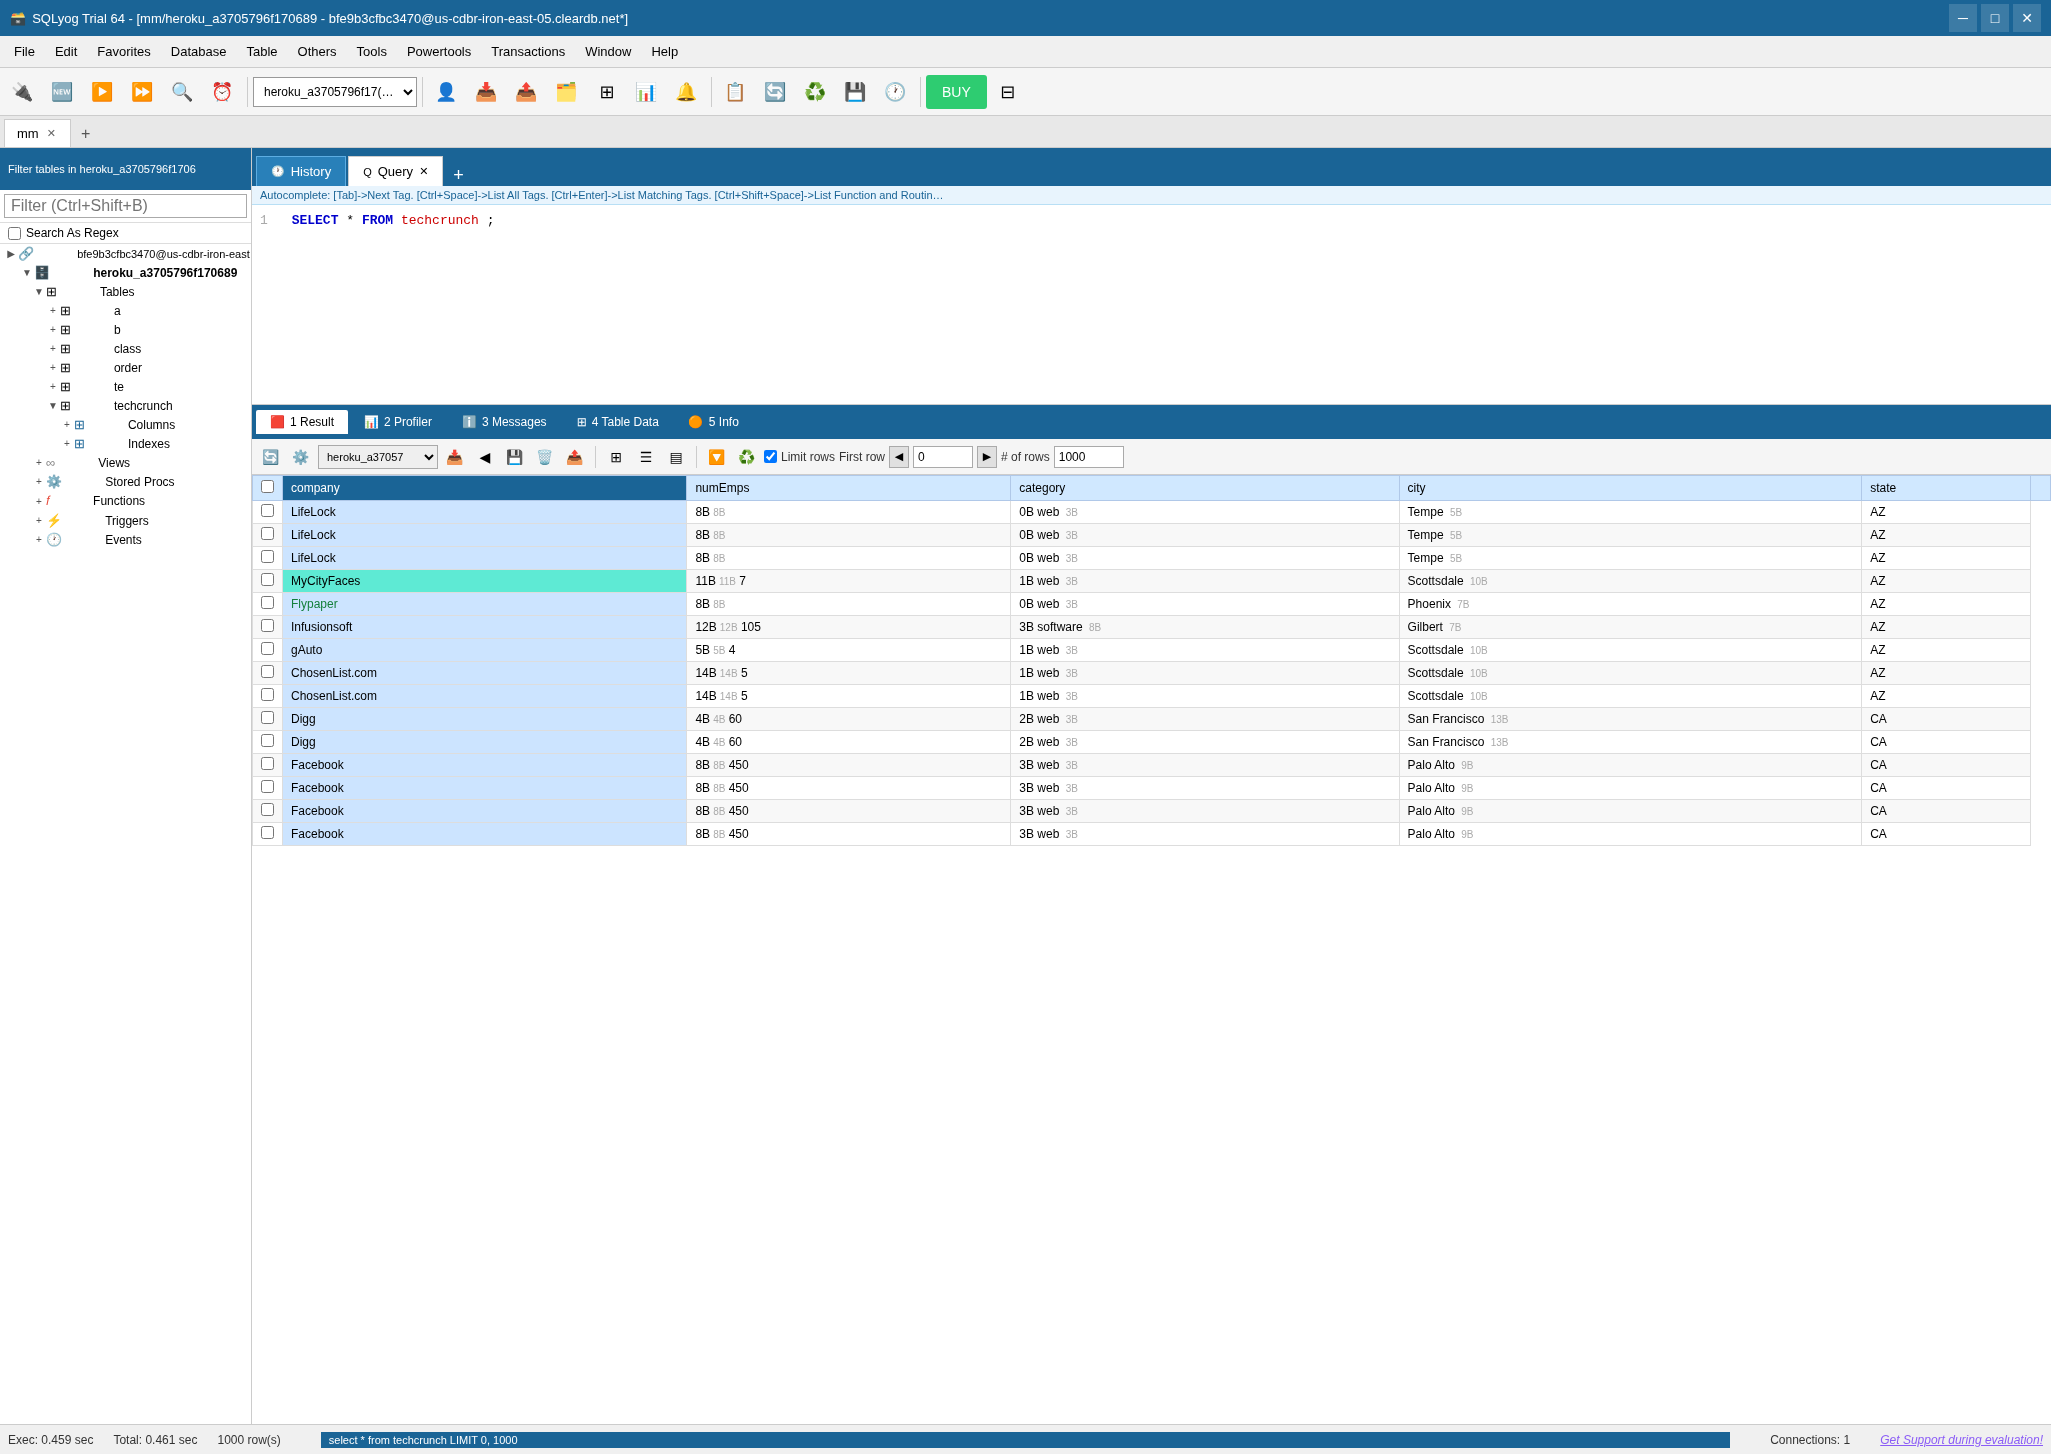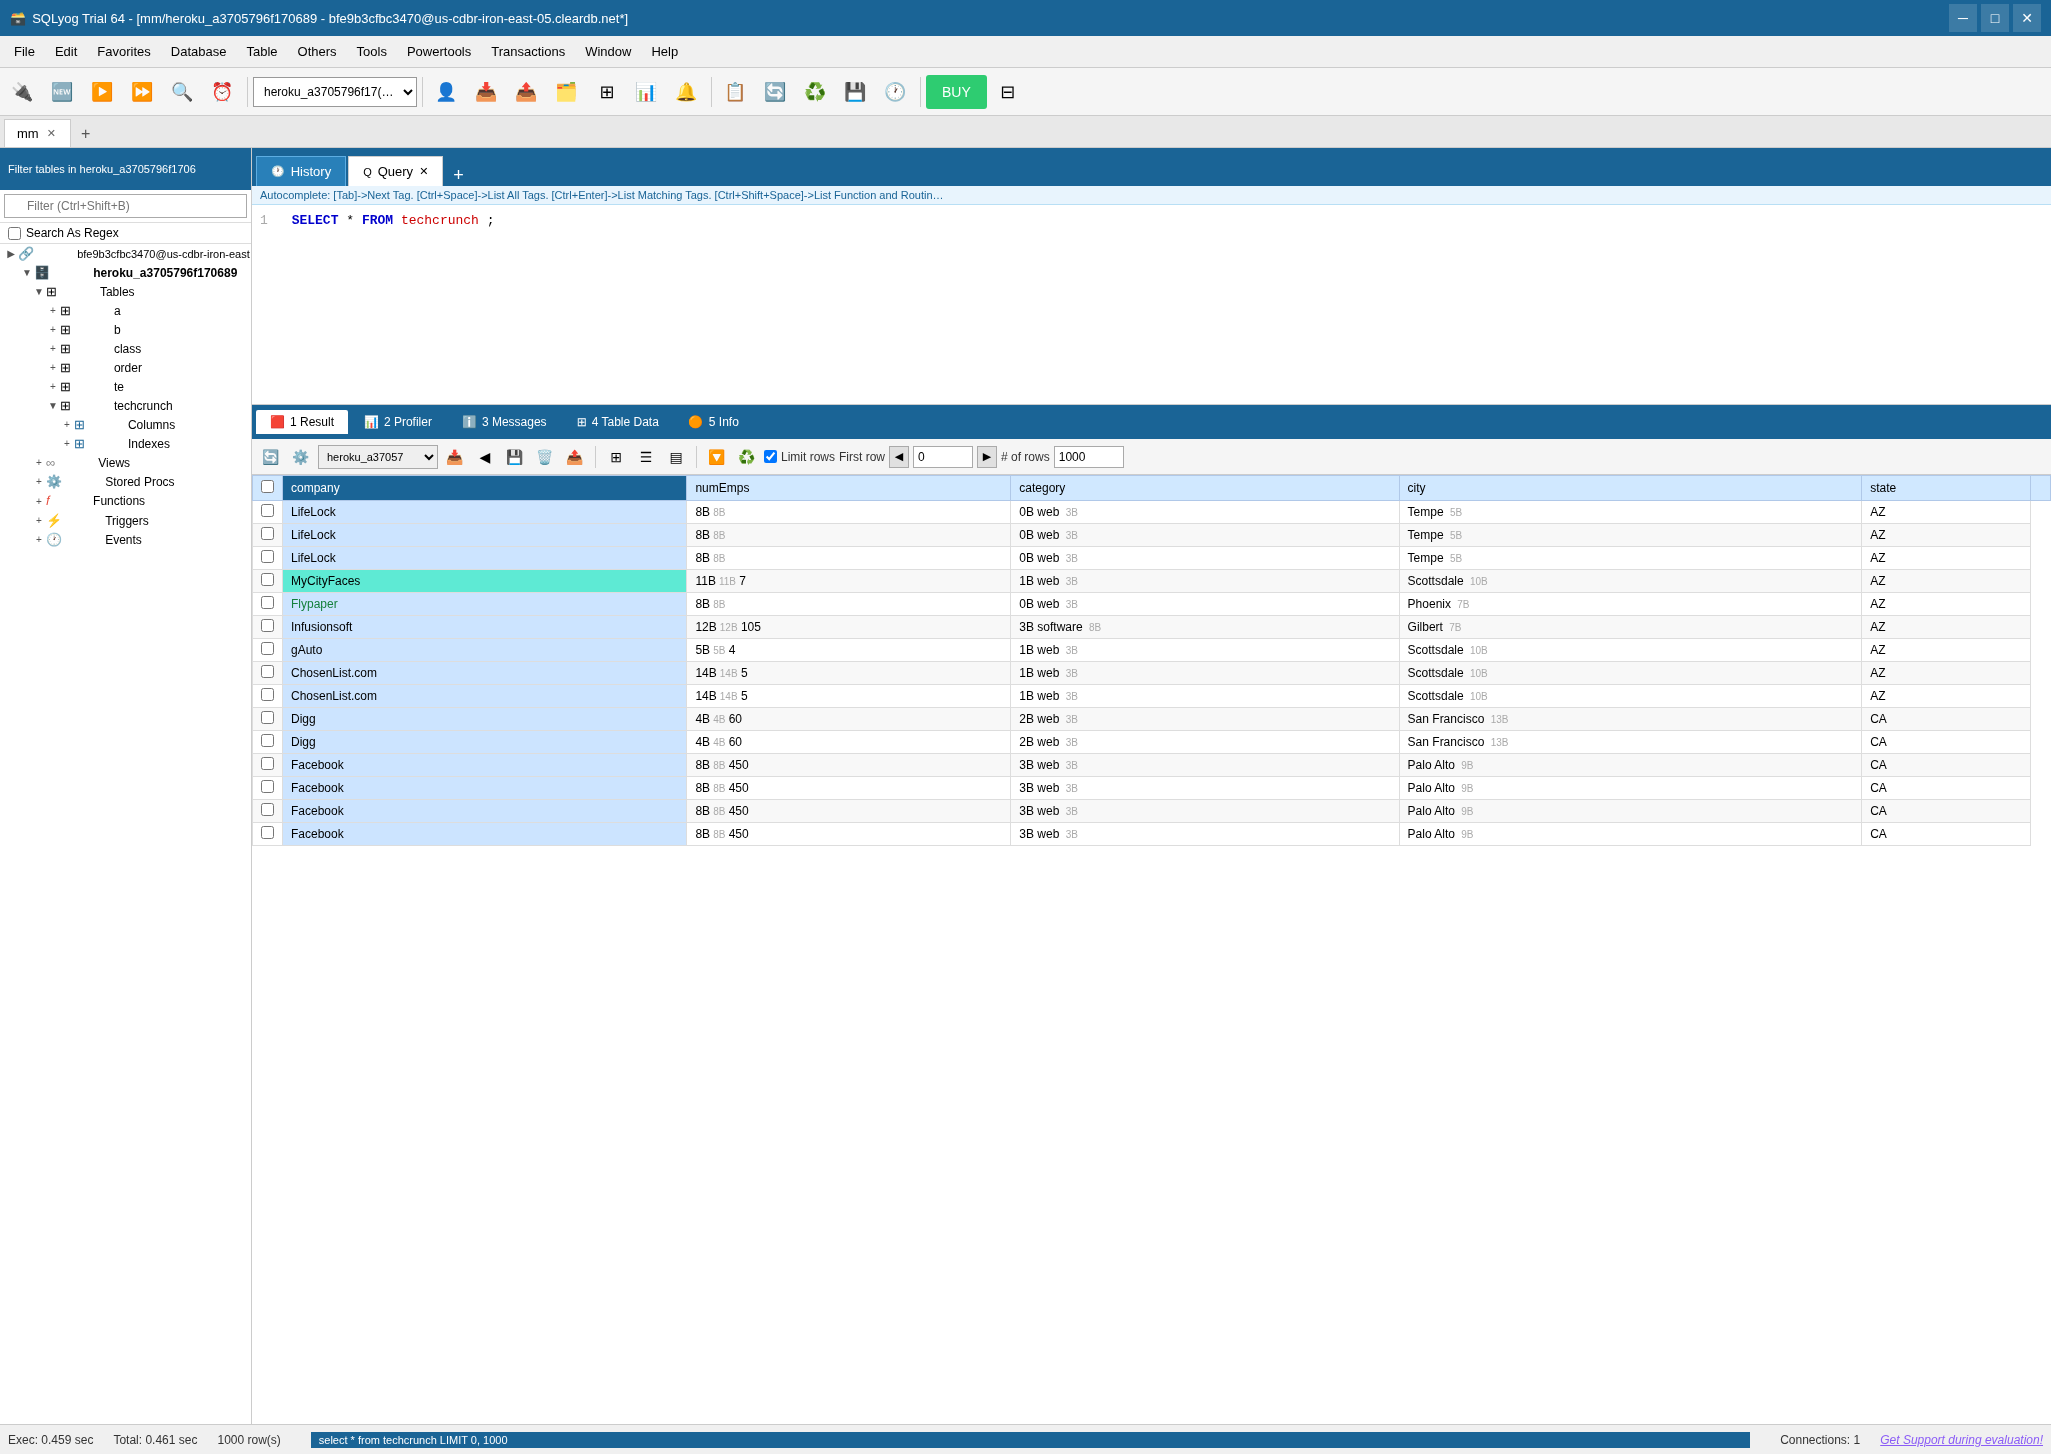--- a/index.html
+++ b/index.html
@@ -140,23 +140,23 @@
       padding: 15px 8px;
       font-size: 11px;
     }
     .filter-input-wrap {
       padding: 4px;
       border-bottom: 1px solid #ddd;
     }
     .filter-input {
       width: 100%;
       height: 24px;
-      padding: 2px 22px;
+      padding: 2px 6px;
       border: 1px solid #aaa;
-      font-size: 12px;
+      font-size: 16px;
     }
     .search-regex {
       padding: 3px 8px;
       display: flex; align-items: center; gap: 5px;
       font-size: 12px;
       border-bottom: 1px solid #ddd;
     }
     .tree-area {
       flex: 1;
       overflow-y: auto;
@@ -361,21 +361,21 @@
     
     .status-bar {
       background: #f0f0f0;
       height: 30px;
       border-top: 1px solid #ccc;
       display: flex;
       align-items: center;
       padding: 0 8px;
       font-size: 12px;
       color: #333;
-      gap: 20px;
+      gap: 30px;
       justify-content: space-between;
     }
     .status-left { display: flex; gap: 20px; }
     .status-sql {
       background: #1a6496;
       color: white;
       padding: 2px 8px;
       font-size: 11px;
       flex: 1;
       margin: 0 10px;

